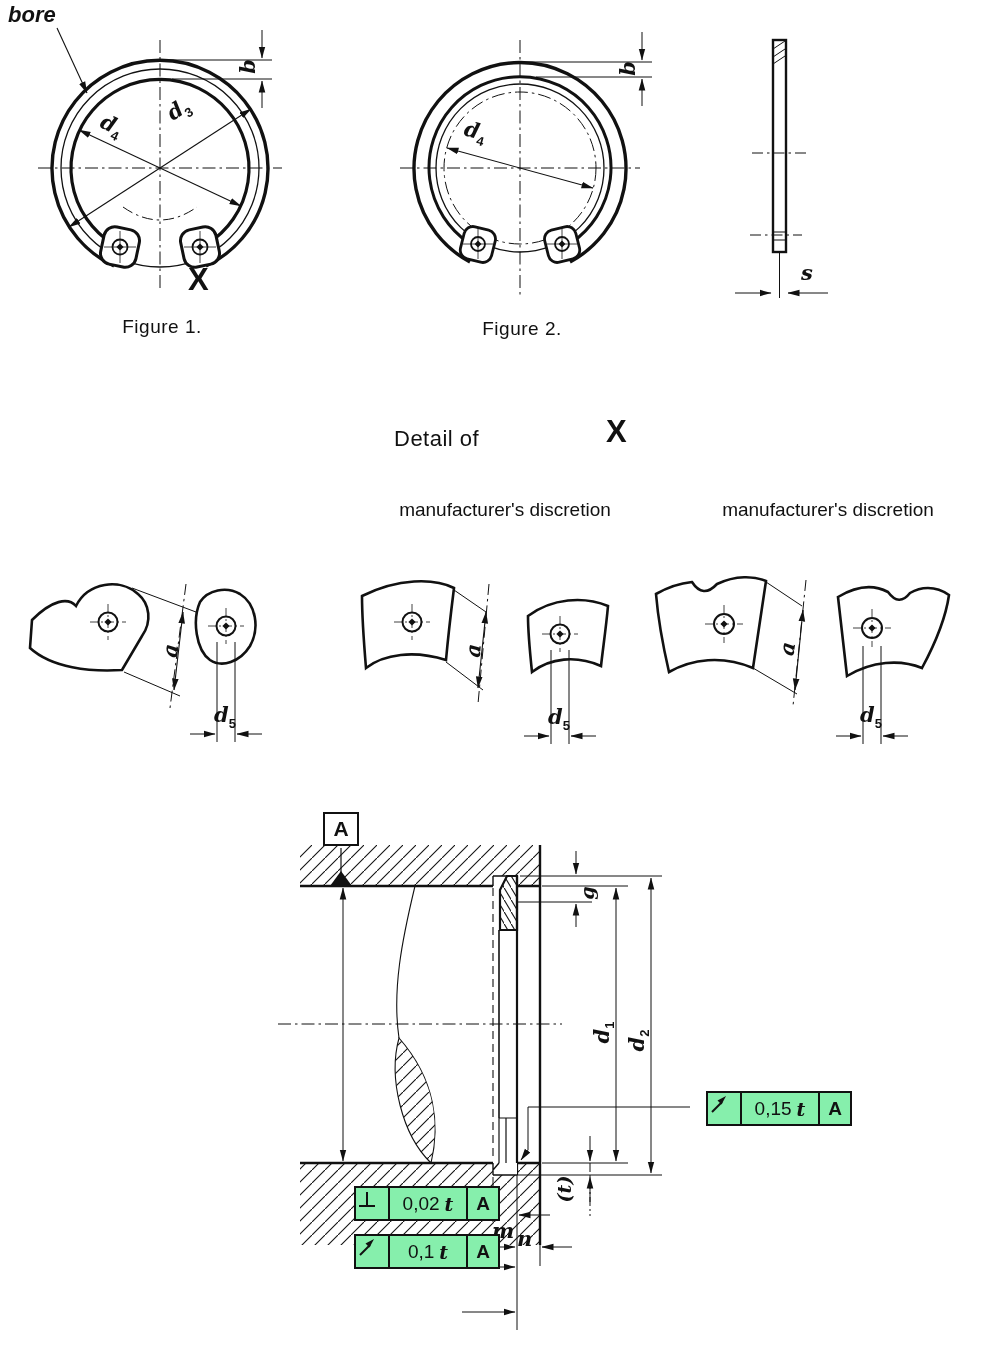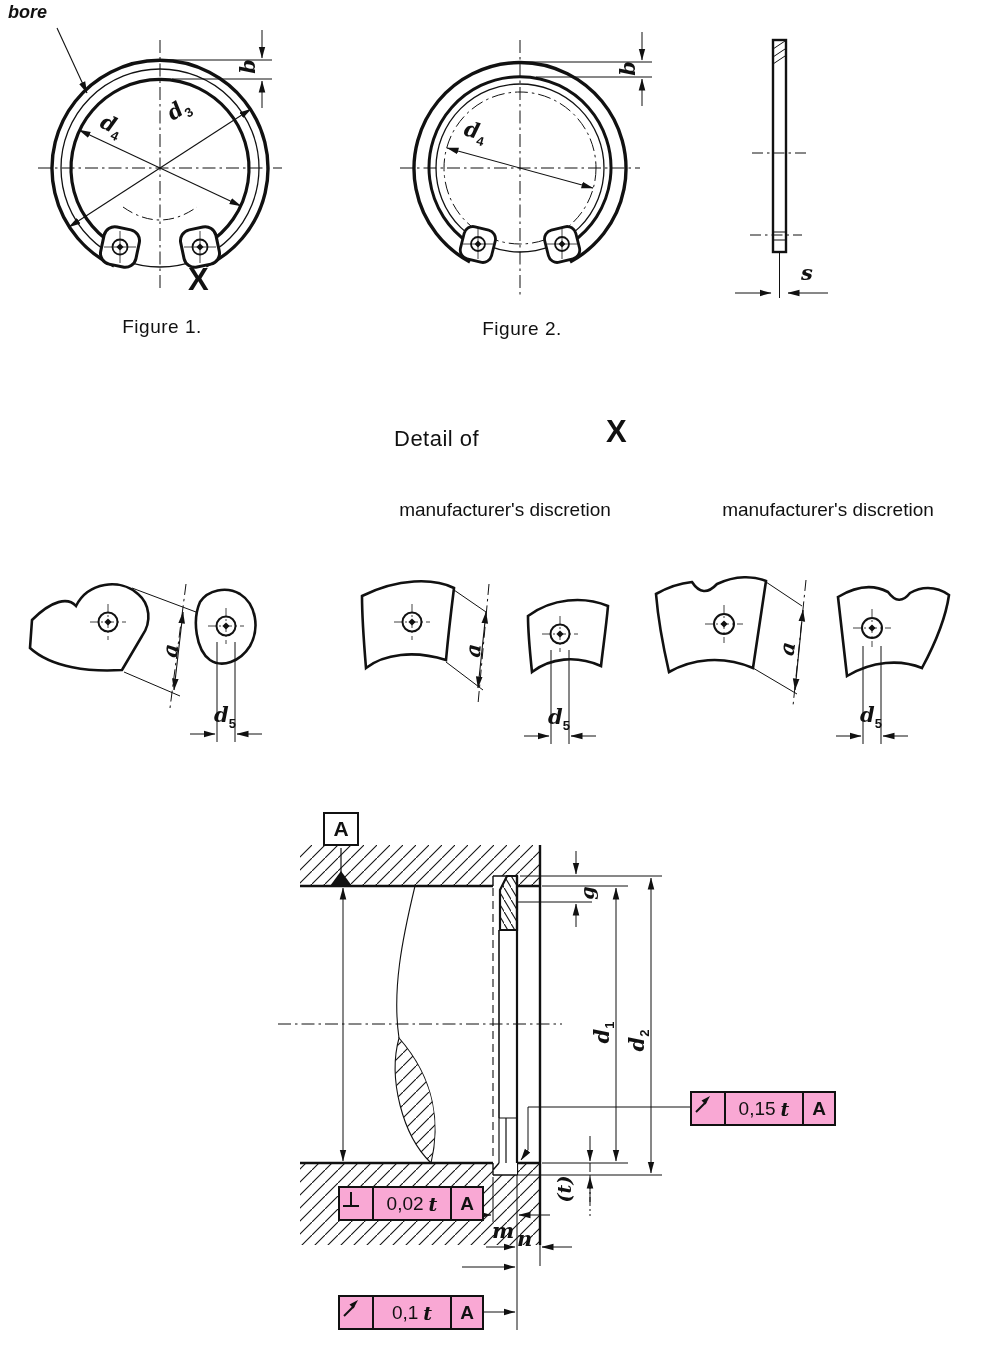--- a/index.html
+++ b/index.html
@@ -10,25 +10,25 @@
   .dim{font-family:"DejaVu Serif",serif;font-style:italic;font-weight:700;font-size:21px;}
   .dim sub{font-size:0.62em;vertical-align:-0.45em;font-style:normal;
            font-family:"Liberation Sans",sans-serif;font-weight:700;}
   .rot{transform:rotate(-90deg);transform-origin:center center;display:inline-block;}
   .cap{font-size:19px;letter-spacing:0.5px;}
   .caption-box{position:absolute;text-align:center;}
   .heading{position:absolute;text-align:center;font-size:19px;line-height:26px;}
   .heading .hd{font-family:"DejaVu Serif",serif;font-style:italic;font-weight:700;font-size:20px;}
   .heading sub{font-size:0.62em;vertical-align:-0.4em;font-weight:700;}
   .heading .rel{margin:0 7px;}
-  .bore{font-size:18px;font-style:italic;font-weight:700;}
+  .bore{font-size:22px;font-style:italic;font-weight:700;}
   .xmark{font-size:31px;font-weight:600;}
   .datum-box{position:absolute;width:32px;height:30px;border:2.2px solid #111;
              display:flex;align-items:center;justify-content:center;font-size:21px;font-weight:600;}
-  .fcf{position:absolute;display:flex;border:2px solid #111;background:#f9a8d4;height:31px;}
+  .fcf{position:absolute;display:flex;border:2px solid #111;background:#86efac;height:31px;margin-left:16px;}
   .fcf .cell{display:flex;align-items:center;justify-content:center;font-size:19px;}
   .fcf .sym{width:32px;border-right:2px solid #111;}
   .fcf .val{min-width:62px;padding:0 7px;border-right:2px solid #111;}
   .fcf .val i{font-family:"DejaVu Serif",serif;font-weight:700;margin-left:5px;}
   .fcf .dat{width:30px;font-weight:600;}
   .small-dim{font-size:19px;}
 </style>
 </head>
 <body>
 
@@ -282,21 +282,21 @@
     <svg width="22" height="22" viewBox="0 0 22 22">
           <path d="M3,18 H19 M11,18 V4" stroke="#111" stroke-width="2" fill="none"></path>
         </svg>
   </div>
   <div class="cell val">
         <span>0,02</span>
         <i>t</i>
       </div>
   <div class="cell dat">A</div>
 </div>
-<div class="fcf" style="left:338px;top:1295px;">
+<div class="fcf" style="left:338px;top:1234px;">
   <div class="cell sym">
     <svg width="22" height="22" viewBox="0 0 22 22">
           <path d="M4,19 L14,9" stroke="#111" stroke-width="2" fill="none"></path>
           <path d="M18,3 L9.5,7.5 L13.5,11.5 Z" fill="#111"></path>
         </svg>
   </div>
   <div class="cell val">
         <span>0,1</span>
         <i>t</i>
       </div>

